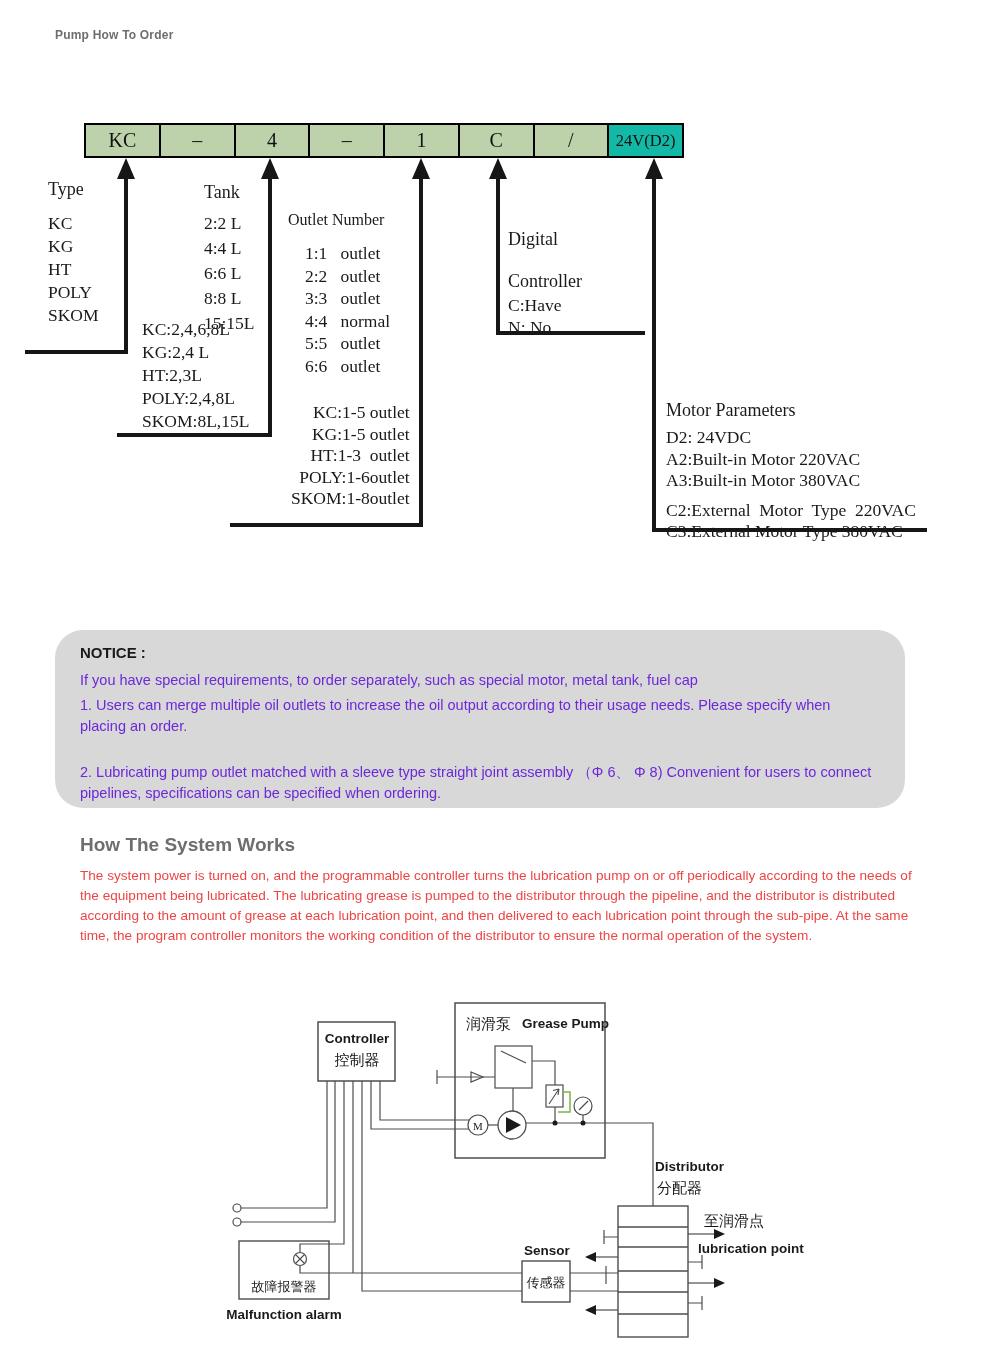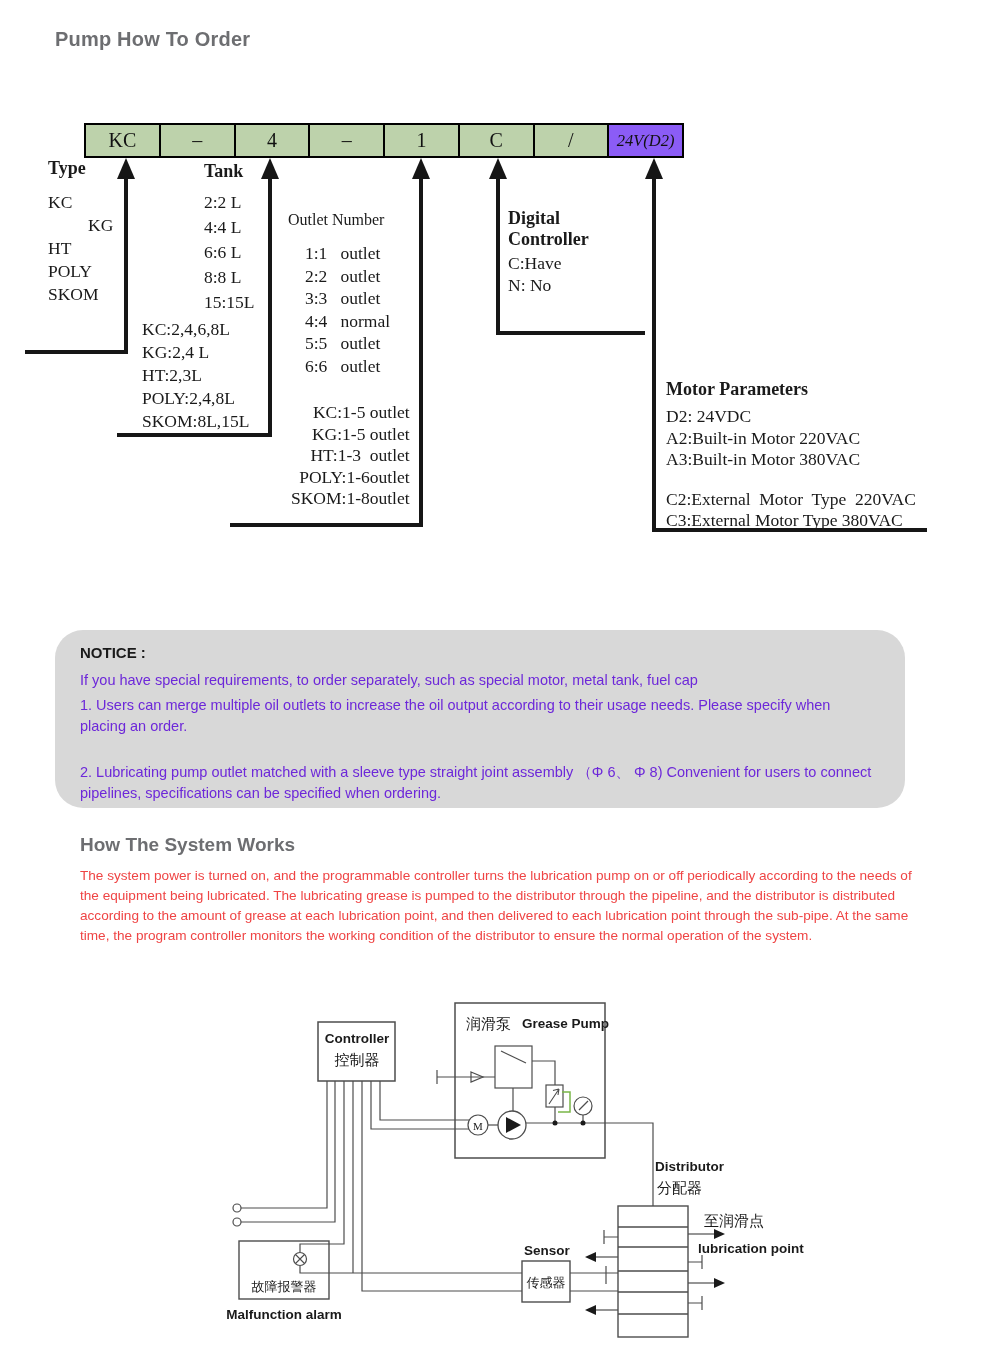--- a/index.html
+++ b/index.html
@@ -1,30 +1,30 @@
 <!DOCTYPE html>
 <html><head>
 <meta charset="utf-8">
 <style>
   html,body{margin:0;padding:0;background:#ffffff;}
   .page{position:relative;width:1000px;height:1362px;background:#fff;overflow:hidden;
         font-family:"Liberation Sans",sans-serif;color:#222;}
   .abs{position:absolute;}
   
-  .h1{font-size:20px;font-weight:bold;color:#6d6e71;letter-spacing:.2px;}
+  .h1{font-size:12px;font-weight:bold;color:#6d6e71;letter-spacing:.2px;}
   .h2{font-size:19px;font-weight:bold;color:#6d6e71;text-align:center;}
   
   .code-row{display:flex;left:84px;top:123px;width:600px;height:35px;}
   .code-cell{flex:1;border:2px solid #000;margin-left:-2px;display:flex;align-items:center;justify-content:center;
              font-family:"Liberation Serif",serif;font-size:20px;color:#111;}
   .code-cell:first-child{margin-left:0;}
   .code-cell.small{font-size:16.5px;}
   
   .blk{font-family:"Liberation Serif",serif;color:#1a1a1a;}
-  .blk .bt{font-weight:bold;font-size:18px;}
+  .blk .bt{font-weight:normal;font-size:18px;margin-top:21px;}
   .blk .li{font-size:17.5px;white-space:pre;}
   
   .notice{left:55px;top:630px;width:850px;height:178px;background:#d8d8d8;border-radius:28px;}
   .nt{font-size:15px;font-weight:bold;color:#1a1a1a;}
   .nline{font-size:14.5px;color:#6d28d9;line-height:21px;}
   .para{font-size:13.6px;color:#ef4444;line-height:20px;}
   svg text{font-family:"Liberation Sans",sans-serif;fill:#1a1a1a;}
   svg .en{font-weight:bold;font-size:13.5px;}
   svg .zh{font-size:15px;}
   svg .zhs{font-size:13px;}
@@ -37,21 +37,21 @@
   <div class="abs h1" style="left:55px;top:28px;">Pump How To Order</div>
 
   <div class="abs code-row">
     <div class="code-cell" style="background:#bdd2ab;">KC</div>
     <div class="code-cell" style="background:#bdd2ab;">–</div>
     <div class="code-cell" style="background:#bdd2ab;">4</div>
     <div class="code-cell" style="background:#bdd2ab;">–</div>
     <div class="code-cell" style="background:#bdd2ab;">1</div>
     <div class="code-cell" style="background:#bdd2ab;">C</div>
     <div class="code-cell" style="background:#bdd2ab;">/</div>
-    <div class="code-cell small" style="background:#8b5cf6;font-style:italic;">24V(D2)</div>
+    <div class="code-cell small" style="background:#14b8a6;">24V(D2)</div>
   </div>
 
   <svg class="abs" style="left:0;top:0;" width="1000" height="600" viewBox="0 0 1000 600">
     <g stroke="#161616" stroke-width="4" fill="none">
       <path d="M126,176 V352 H25"></path>
       <path d="M270,176 V435 H117"></path>
       <path d="M421,176 V525 H230"></path>
       <path d="M498,176 V333 H645"></path>
       <path d="M654,176 V530 H927"></path>
     </g>
@@ -60,21 +60,21 @@
       <path d="M270,158 l-9,21 h18 z"></path>
       <path d="M421,158 l-9,21 h18 z"></path>
       <path d="M498,158 l-9,21 h18 z"></path>
       <path d="M654,158 l-9,21 h18 z"></path>
     </g>
   </svg>
 
   <div class="abs blk" style="left:48px;top:158px;">
     <div class="bt" style="margin-bottom:12px;">Type</div>
     <div class="li" style="line-height:23px;">KC</div>
-    <div class="li" style="line-height:23px;margin-left:40px;">KG</div>
+    <div class="li" style="line-height:23px;">KG</div>
     <div class="li" style="line-height:23px;">HT</div>
     <div class="li" style="line-height:23px;">POLY</div>
     <div class="li" style="line-height:23px;">SKOM</div>
   </div>
 
   <div class="abs blk" style="left:204px;top:161px;">
     <div class="bt" style="margin-bottom:8px;">Tank</div>
     <div class="li" style="line-height:25px;">2:2 L</div>
     <div class="li" style="line-height:25px;">4:4 L</div>
     <div class="li" style="line-height:25px;">6:6 L</div>
@@ -111,21 +111,21 @@
     <div class="bt" style="line-height:21px;">Controller</div>
     <div class="li" style="line-height:21.5px;margin-top:3px;">C:Have</div>
     <div class="li" style="line-height:21.5px;">N: No</div>
   </div>
 
   <div class="abs blk" style="left:666px;top:379px;">
     <div class="bt" style="margin-bottom:6px;">Motor Parameters</div>
     <div class="li" style="line-height:21.5px;">D2: 24VDC</div>
     <div class="li" style="line-height:21.5px;">A2:Built-in Motor 220VAC</div>
     <div class="li" style="line-height:21.5px;">A3:Built-in Motor 380VAC</div>
-    <div class="li" style="line-height:21.5px;margin-top:18px;">C2:External  Motor  Type  220VAC</div>
+    <div class="li" style="line-height:21.5px;margin-top:8px;">C2:External  Motor  Type  220VAC</div>
     <div class="li" style="line-height:21.5px;">C3:External Motor Type 380VAC</div>
   </div>
 
   <div class="abs notice">
     <div class="abs nt" style="left:25px;top:14px;">NOTICE :</div>
     <div class="abs nline" style="left:25px;top:40px;width:800px;">If you have special requirements, to order separately, such as special motor, metal tank, fuel cap</div>
     <div class="abs nline" style="left:25px;top:65px;width:800px;">1. Users can merge multiple oil outlets to increase the oil output according to their usage needs. Please specify when placing an order.</div>
     <div class="abs nline" style="left:25px;top:132px;width:795px;">2. Lubricating pump outlet matched with a sleeve type straight joint assembly （Φ 6、 Φ 8) Convenient for users to connect pipelines, specifications can be specified when ordering.</div>
   </div>
 

